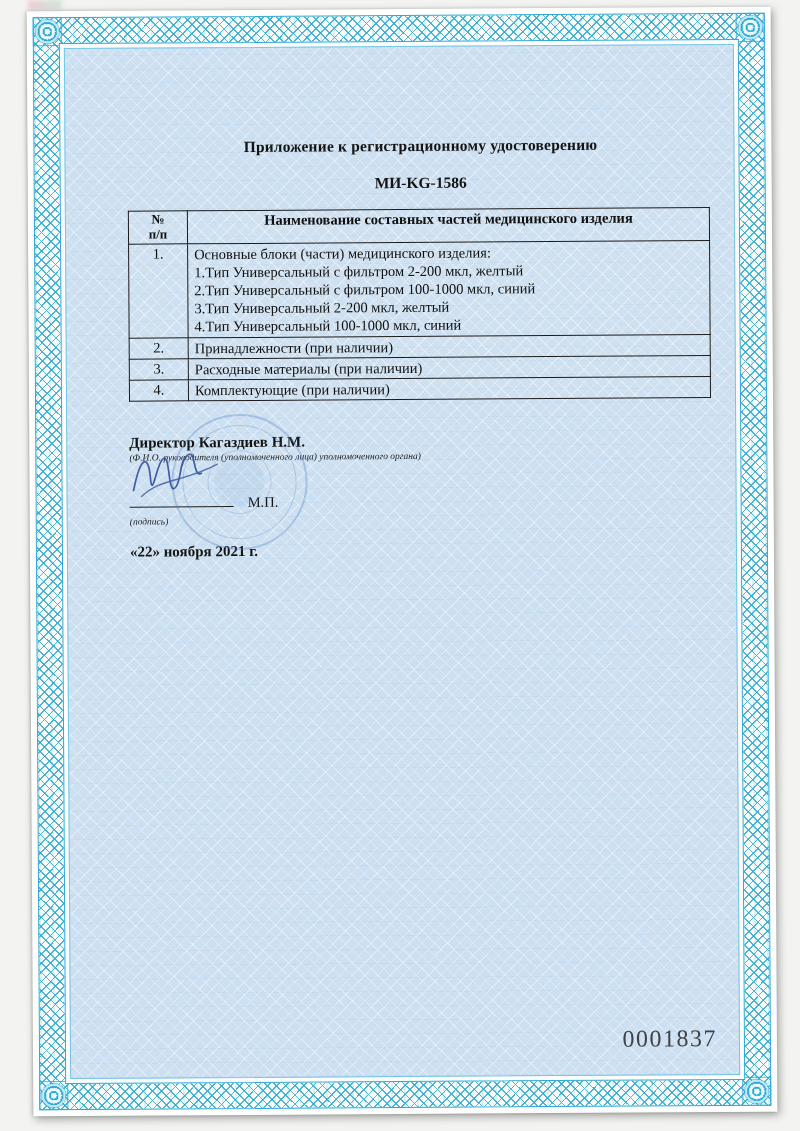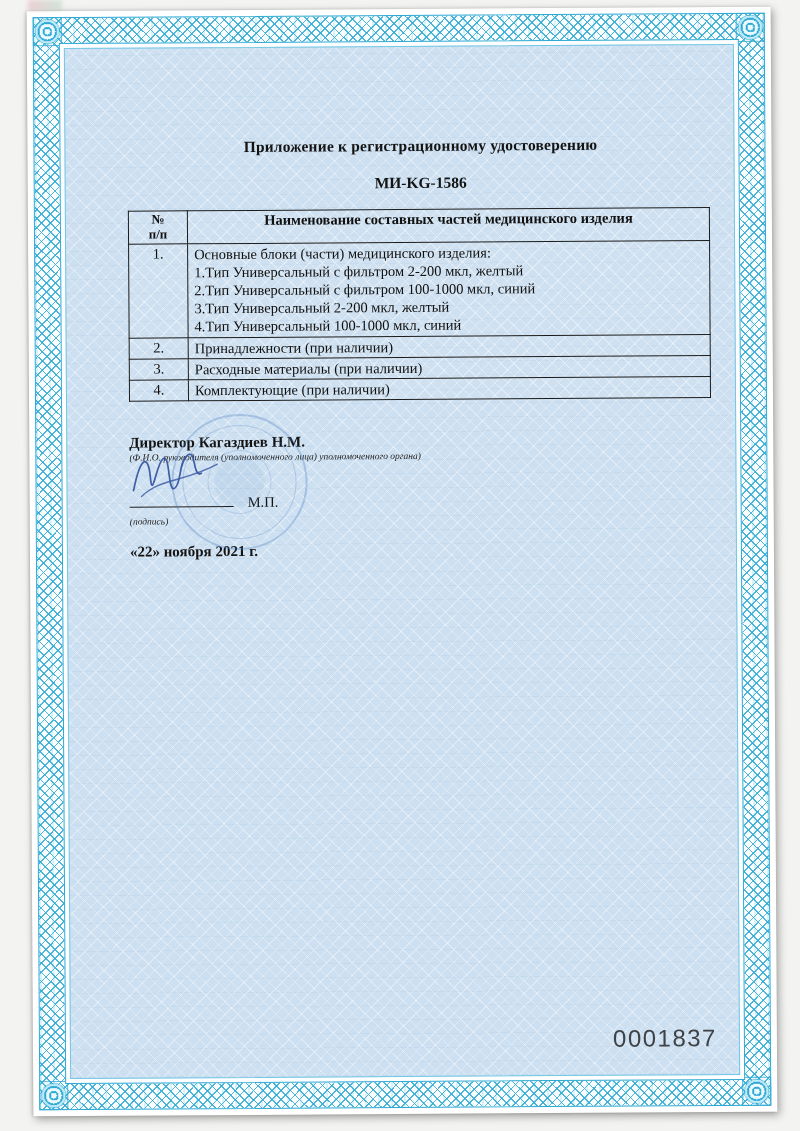--- a/index.html
+++ b/index.html
@@ -143,21 +143,21 @@
     content:"";position:absolute;inset:9px;border-radius:50%;
     border:1.5px solid rgba(74,124,192,.28);
   }
   .stamp::after{
     content:"";position:absolute;inset:34px;border-radius:50%;
     border:1px solid rgba(74,124,192,.22);
     background:radial-gradient(circle, rgba(90,140,200,.10) 0 55%, transparent 60%);
   }
   .serial{
     position:absolute;right:2px;bottom:22px;
-    font-family:Liberation Sans, sans-serif;
+    font-family:Liberation Serif, serif;
     font-size:24px;
     letter-spacing:1.5px;
     color:#3f4347;
   }
 </style>
 </head>
 <body>
 
 <div class="scan-artifact"></div>
 

